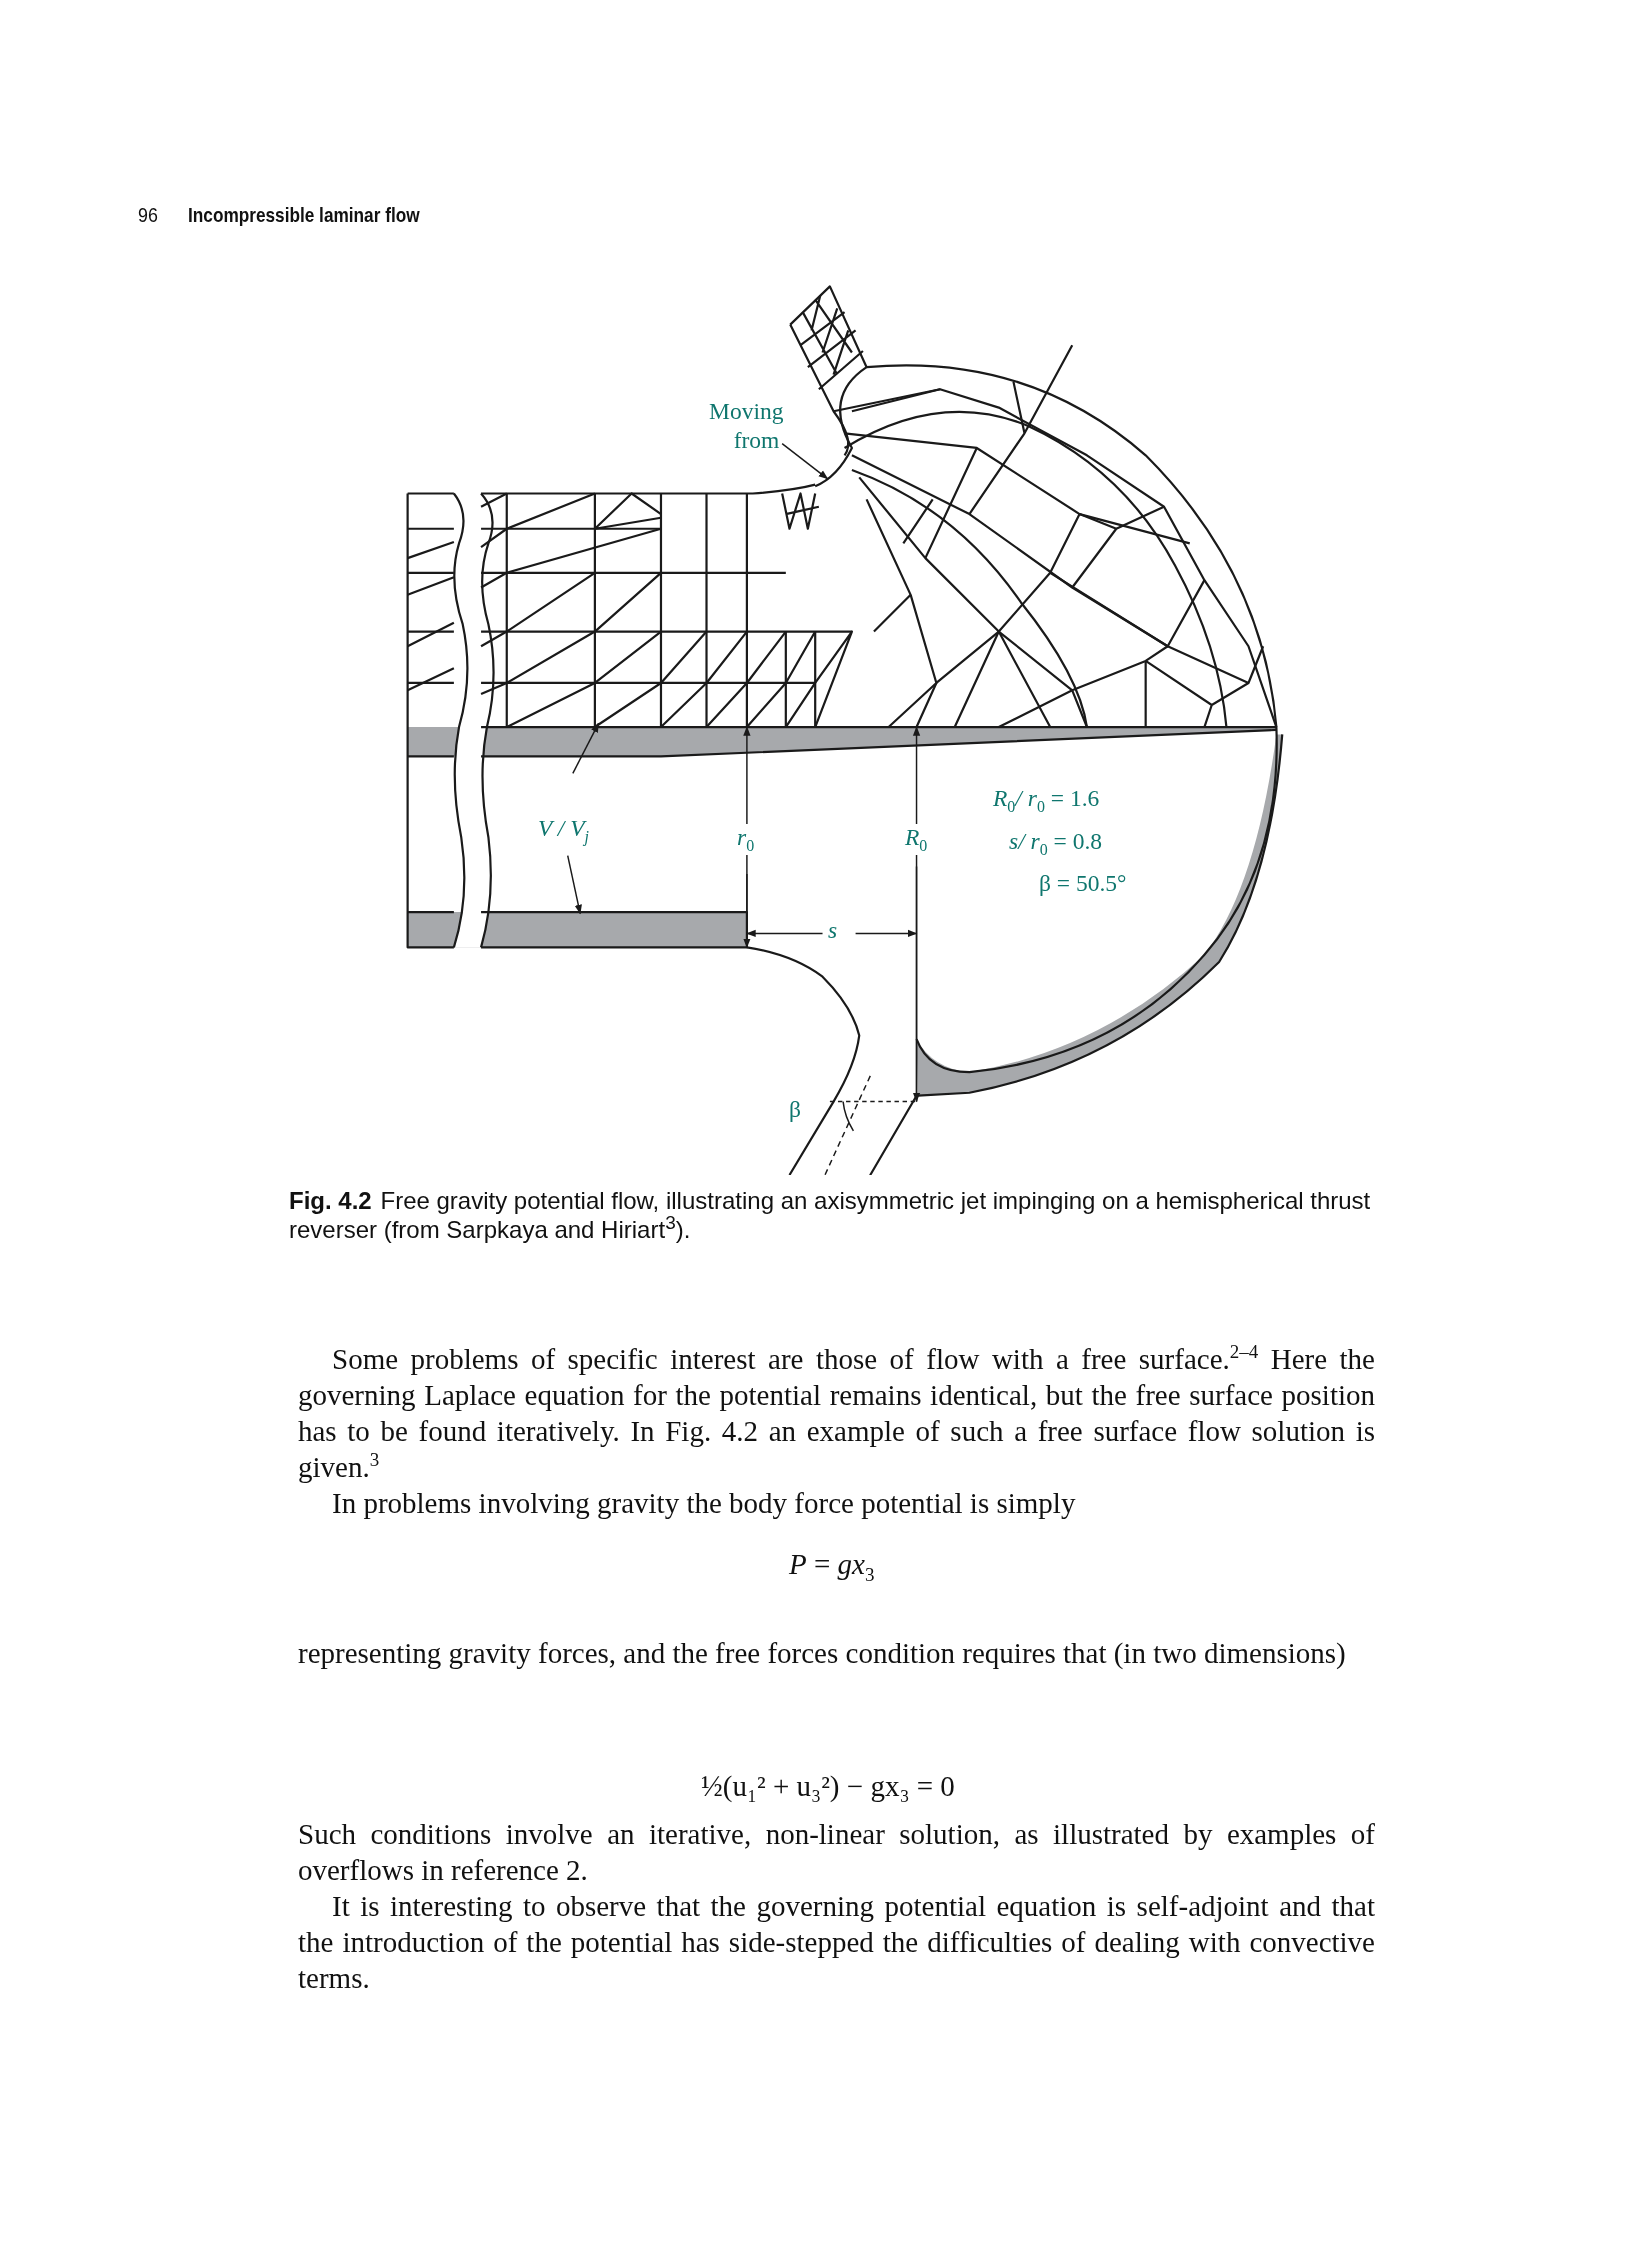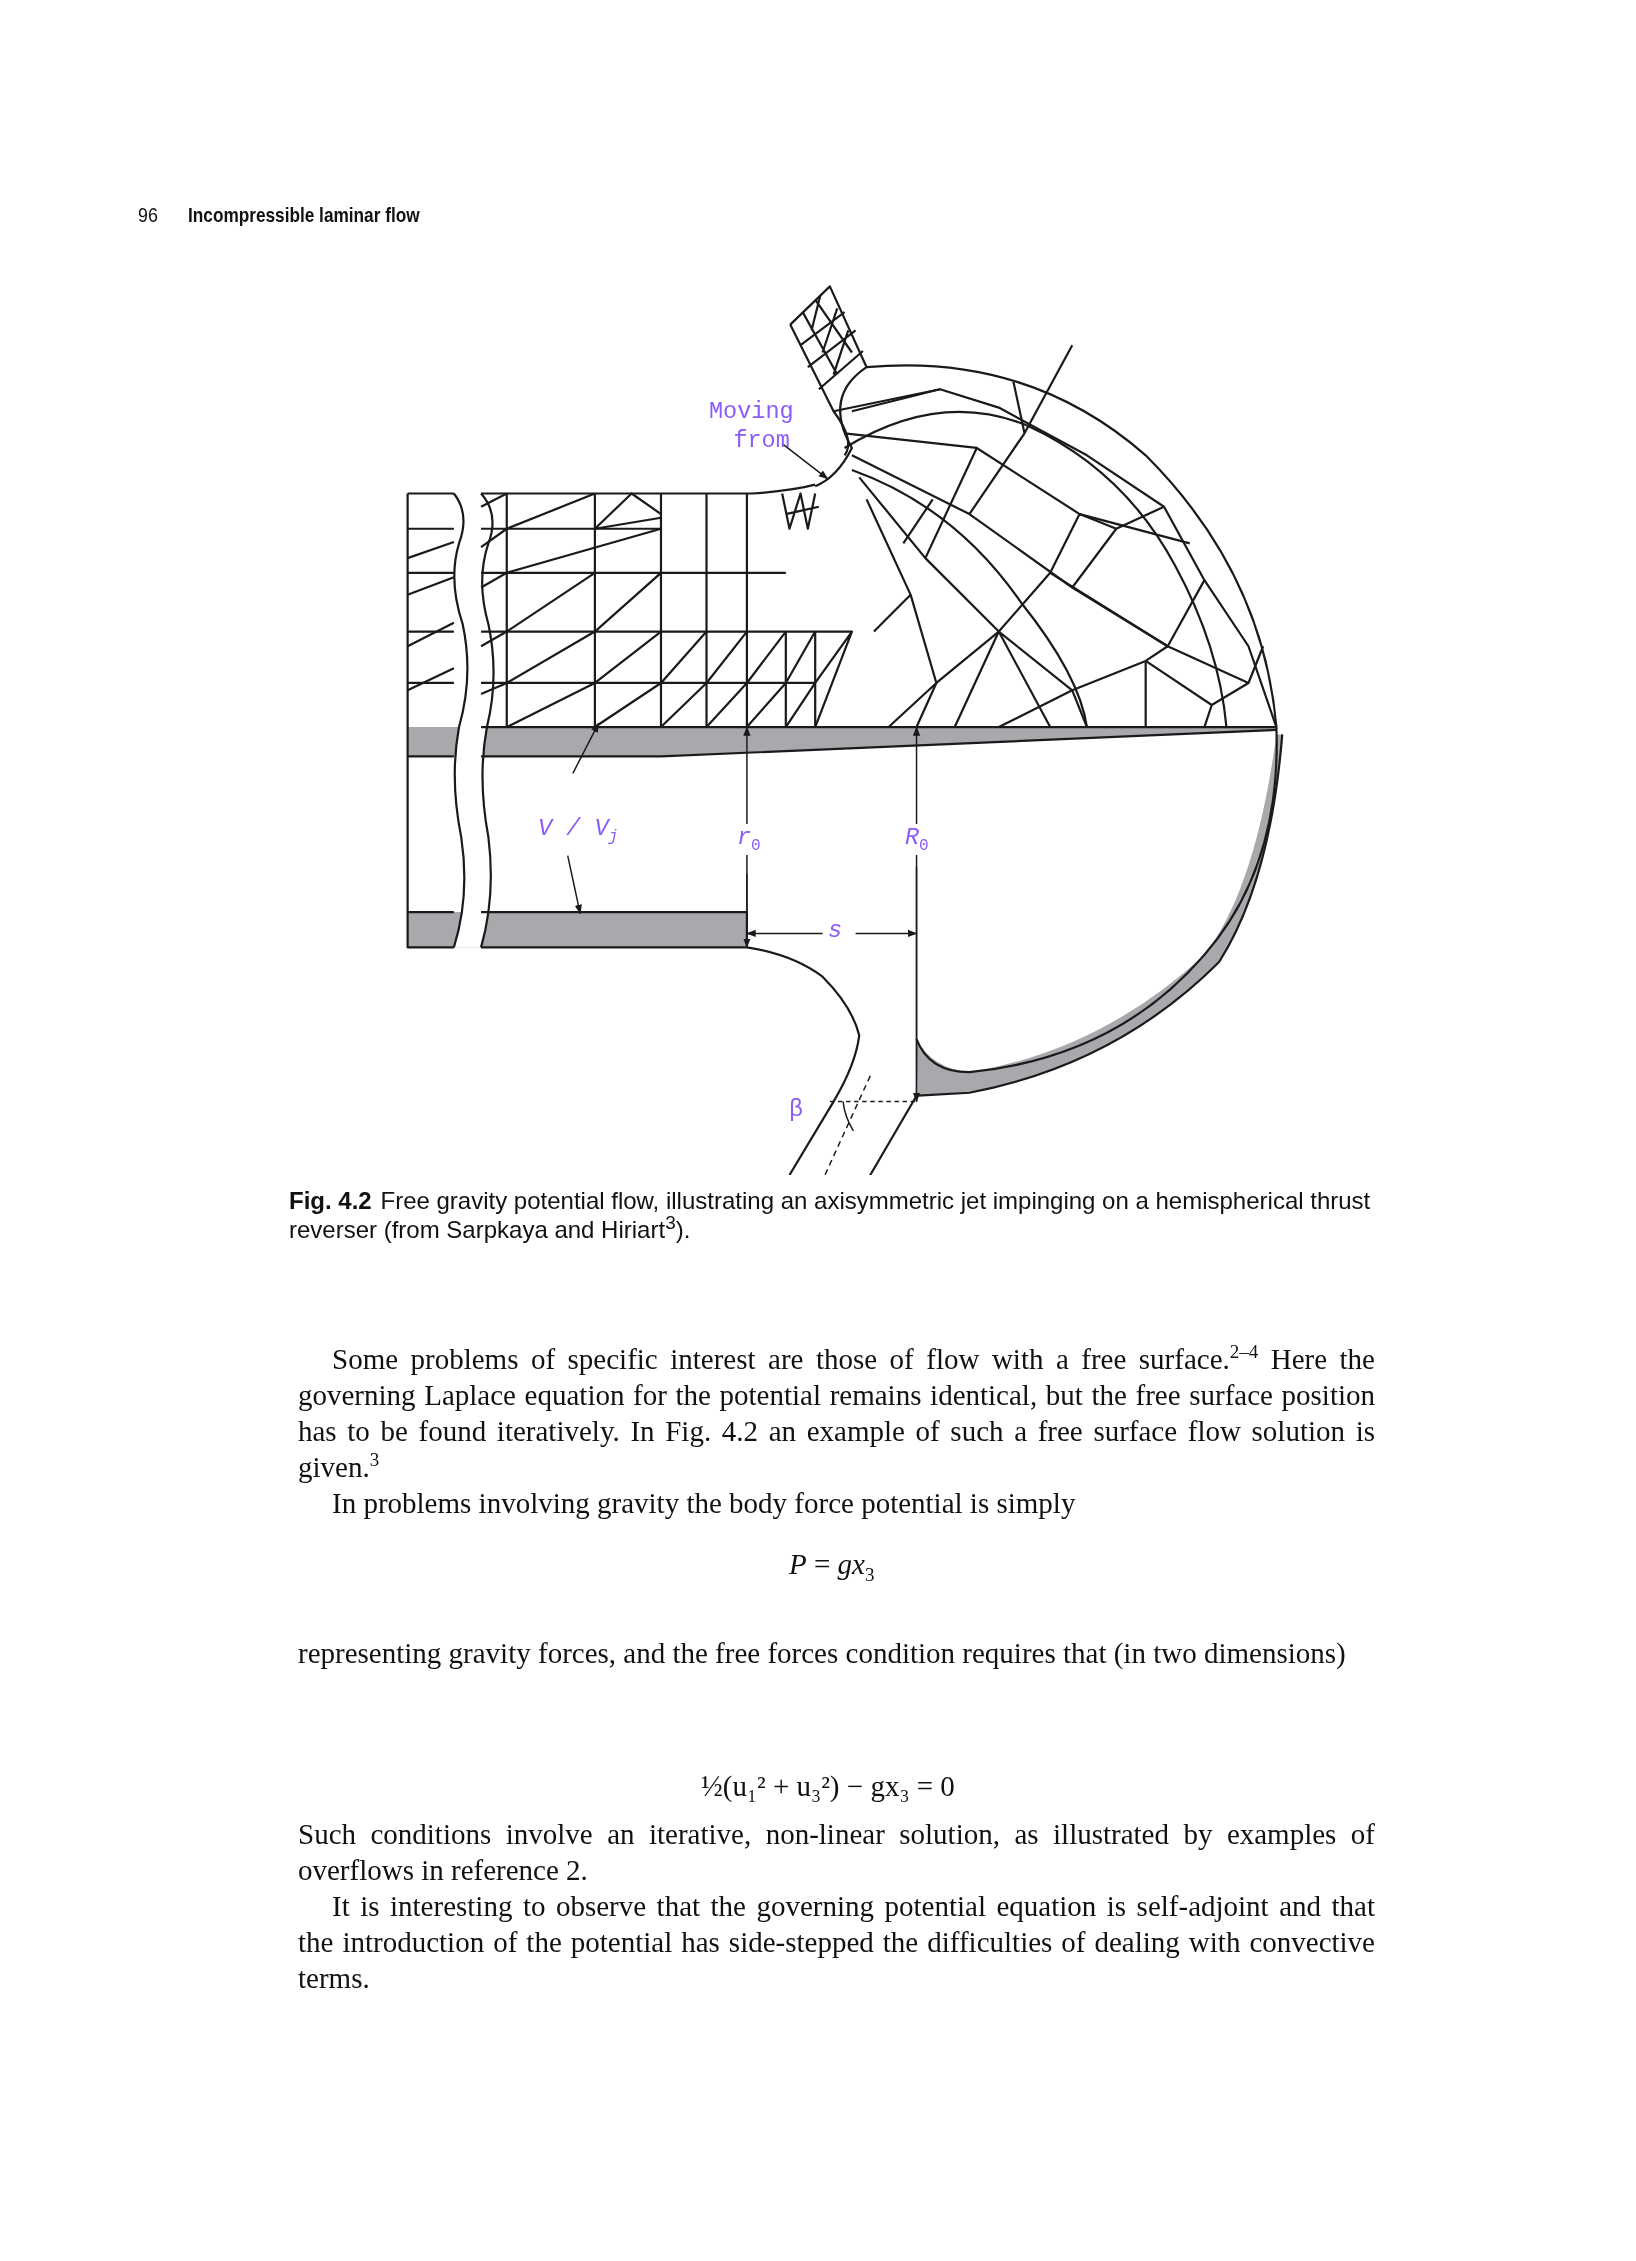--- a/index.html
+++ b/index.html
@@ -2,21 +2,21 @@
 <html style="font-size:11.8px"><head>
 <meta charset="utf-8">
 <style>
   html, body { margin:0; padding:0; background:#ffffff; }
   body { width:1637px; height:2261px; position:relative; overflow:hidden; color:#111; }
   .header { position:absolute; left:138px; top:203px; font-family:"Liberation Sans", sans-serif; font-size:21px; white-space:nowrap; }
   .header .pg { font-weight:normal; margin-right:20.6px; transform:scaleX(0.85); display:inline-block; transform-origin:left; }
   .header .title { font-weight:bold; display:inline-block; transform:scaleX(0.82); transform-origin:left; }
   .figure { position:absolute; left:0; top:0; width:1637px; height:1175px; }
   .figure svg { position:absolute; left:0; top:0; }
-  .flabel { position:absolute; font-family:Liberation Mono, monospace; font-size:23.5px; white-space:nowrap; color:#8b5cf6; }
+  .flabel { position:absolute; font-family:Liberation Serif, serif; font-size:23.5px; white-space:nowrap; color:#0f766e; }
   .flabel i { font-style:italic; }
   .flabel sub { font-size:16px; }
   .caption { position:absolute; left:289px; top:1186px; width:1094px; font-family:"Liberation Sans", sans-serif; font-size:24px; line-height:29px; }
   .caption .figno { font-weight:bold; margin-right:8.8px;text-align:right; }
   .body { position:absolute; left:290px; width:1093px; font-family:"Liberation Serif", serif; font-size:29px; line-height:36px; text-align:justify; }
   .body p { margin:8px; }
   .indent { text-indent:34px; }
   .eq { position:absolute; font-family:"Liberation Serif", serif; font-size:29px; font-style:italic; white-space:nowrap; }
   .eq sub, .eq sup { font-size:19px; font-style:normal; }
   sup.ref { font-size:19px; vertical-align:super; line-height:0; }
@@ -128,20 +128,31 @@
   </div>
 
   <div class="flabel" style="left:828px; top:917px;">
     <i>s</i>
   </div>
 
   <div class="flabel" style="left:789px; top:1096px;">
     <span>β</span>
   </div>
 
+  <div class="flabel" style="left:993px; top:781px; line-height:35px;">
+    <div>
+      <i>R</i><sub>0</sub><i>/ r</i><sub>0</sub><span> = 1.6</span>
+    </div>
+    <div style="padding-left:16px;">
+      <i>s</i><i>/ r</i><sub>0</sub><span> = 0.8</span>
+    </div>
+    <div style="padding-left:46px;">
+      <span>β</span><span> = 50.5°</span>
+    </div>
+  </div>
 </div>
 
 <div class="caption">
   <span class="figno">Fig. 4.2</span><span>Free gravity potential flow, illustrating an axisymmetric jet impinging on a hemispherical thrust reverser (from Sarpkaya and Hiriart</span><sup class="ref">3</sup><span>).</span>
 </div>
 
 <div class="body" style="top:1333px;">
   <p class="indent"><span>Some problems of specific interest are those of flow with a free surface.</span><sup class="ref">2–4</sup><span> Here the governing Laplace equation for the potential remains identical, but the free surface position has to be found iteratively. In Fig. 4.2 an example of such a free surface flow solution is given.</span><sup class="ref">3</sup></p>
 </div>
 <div class="body" style="top:1477px;">

